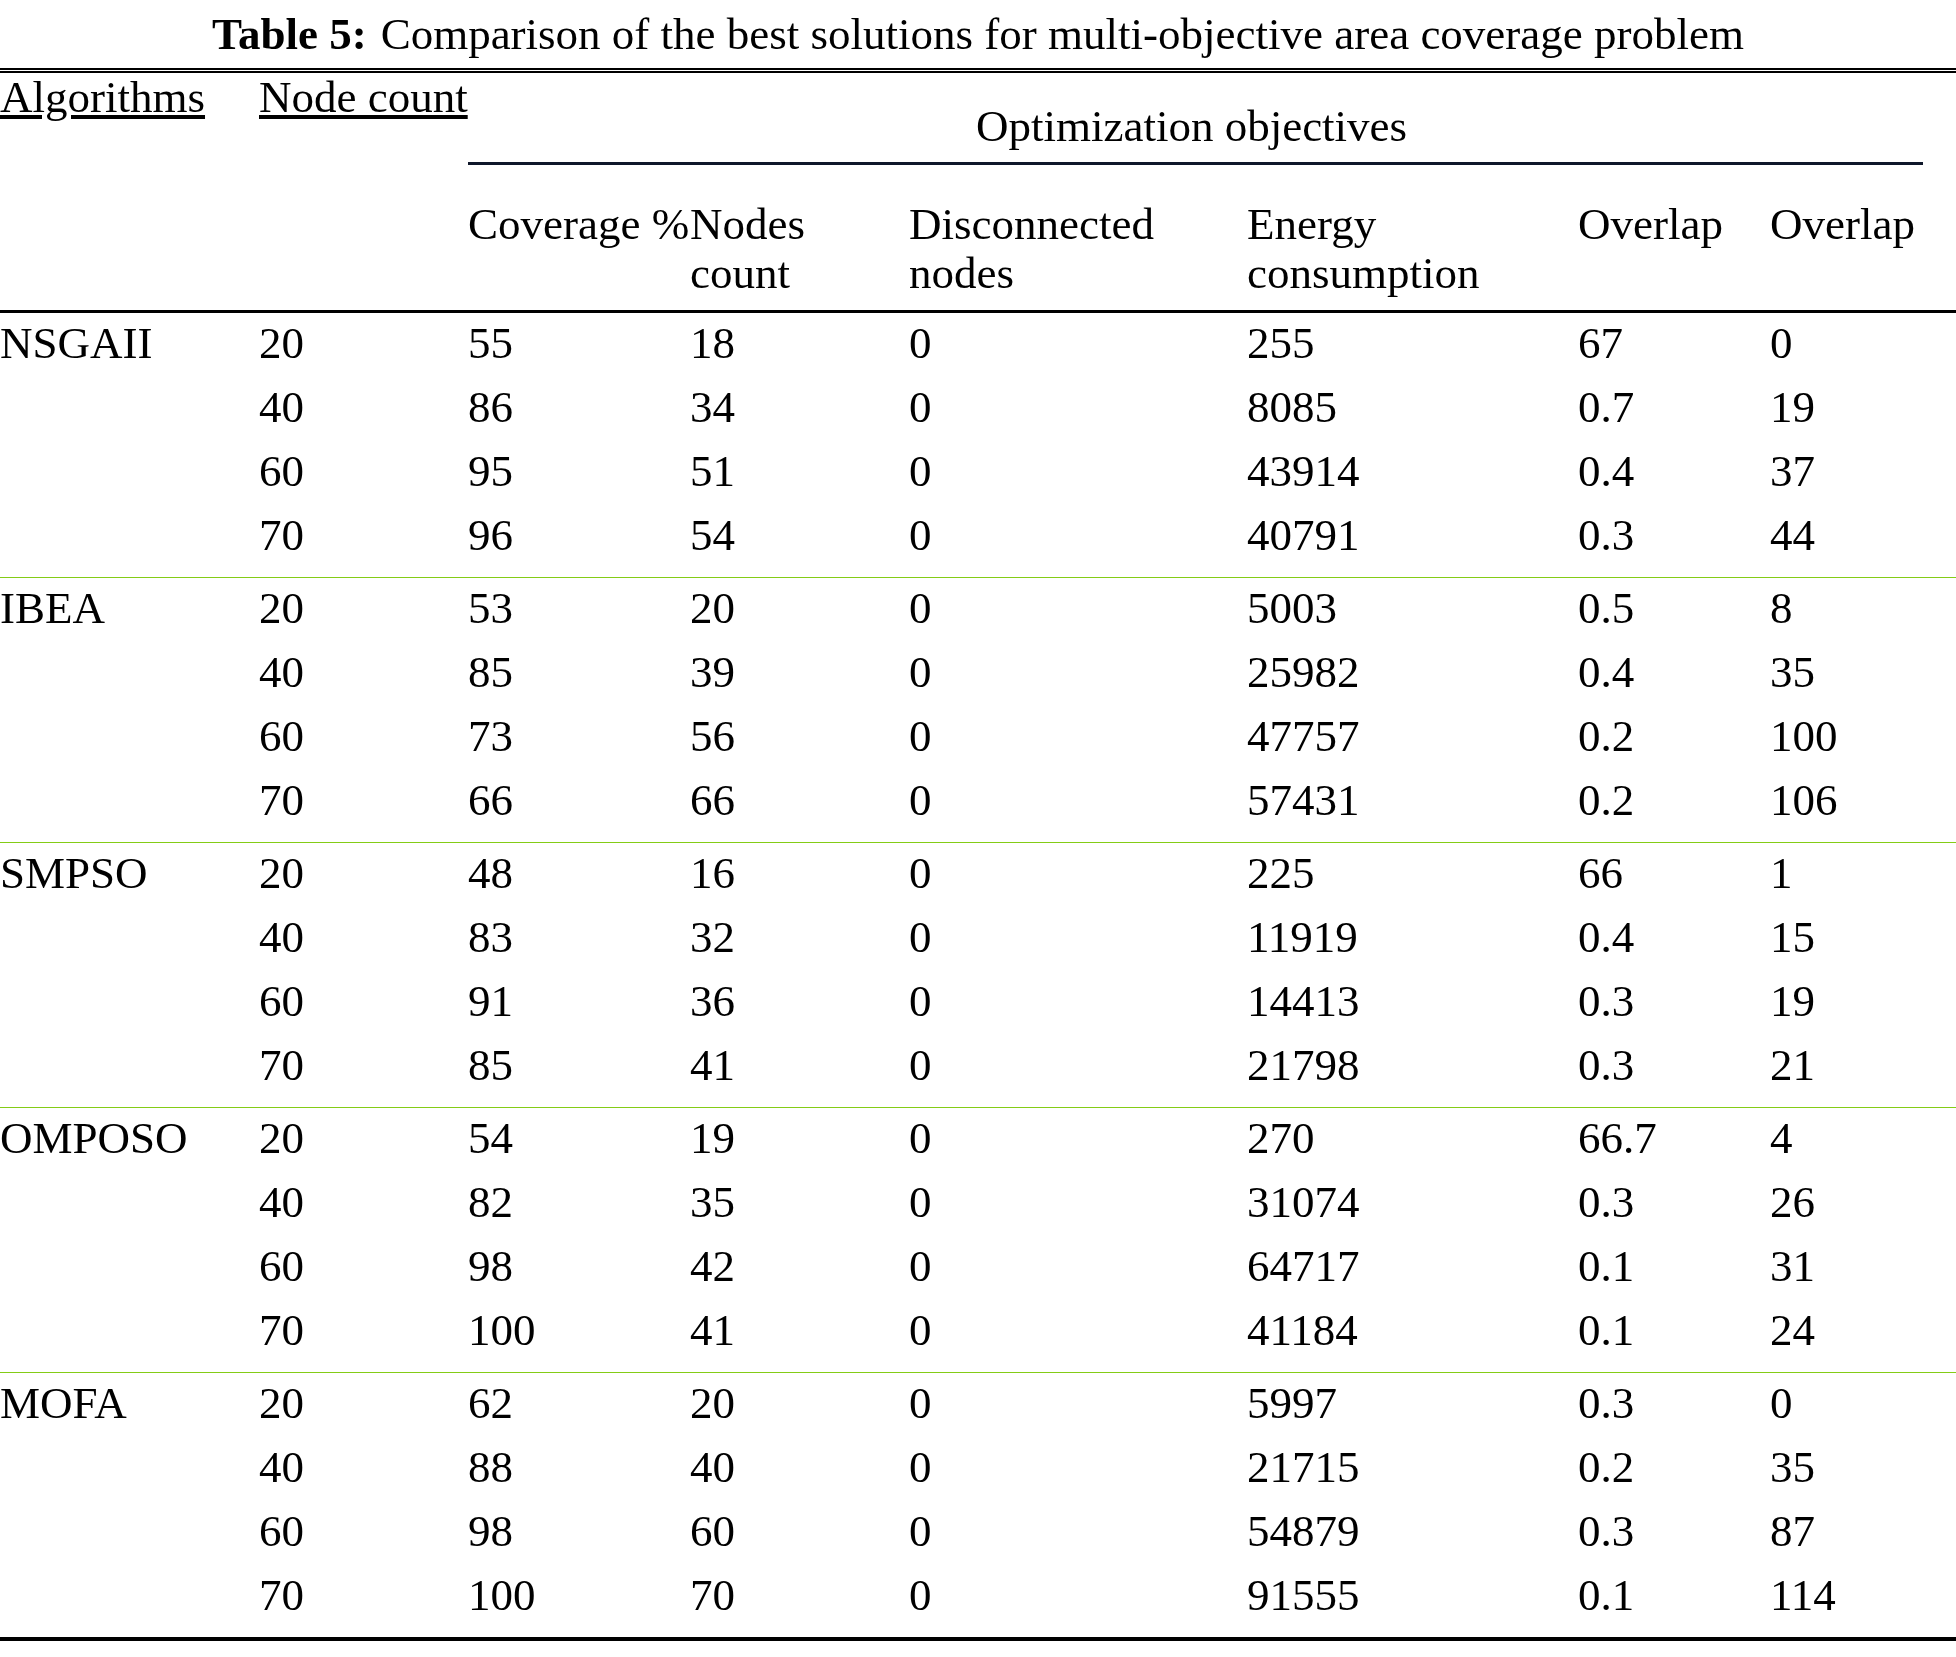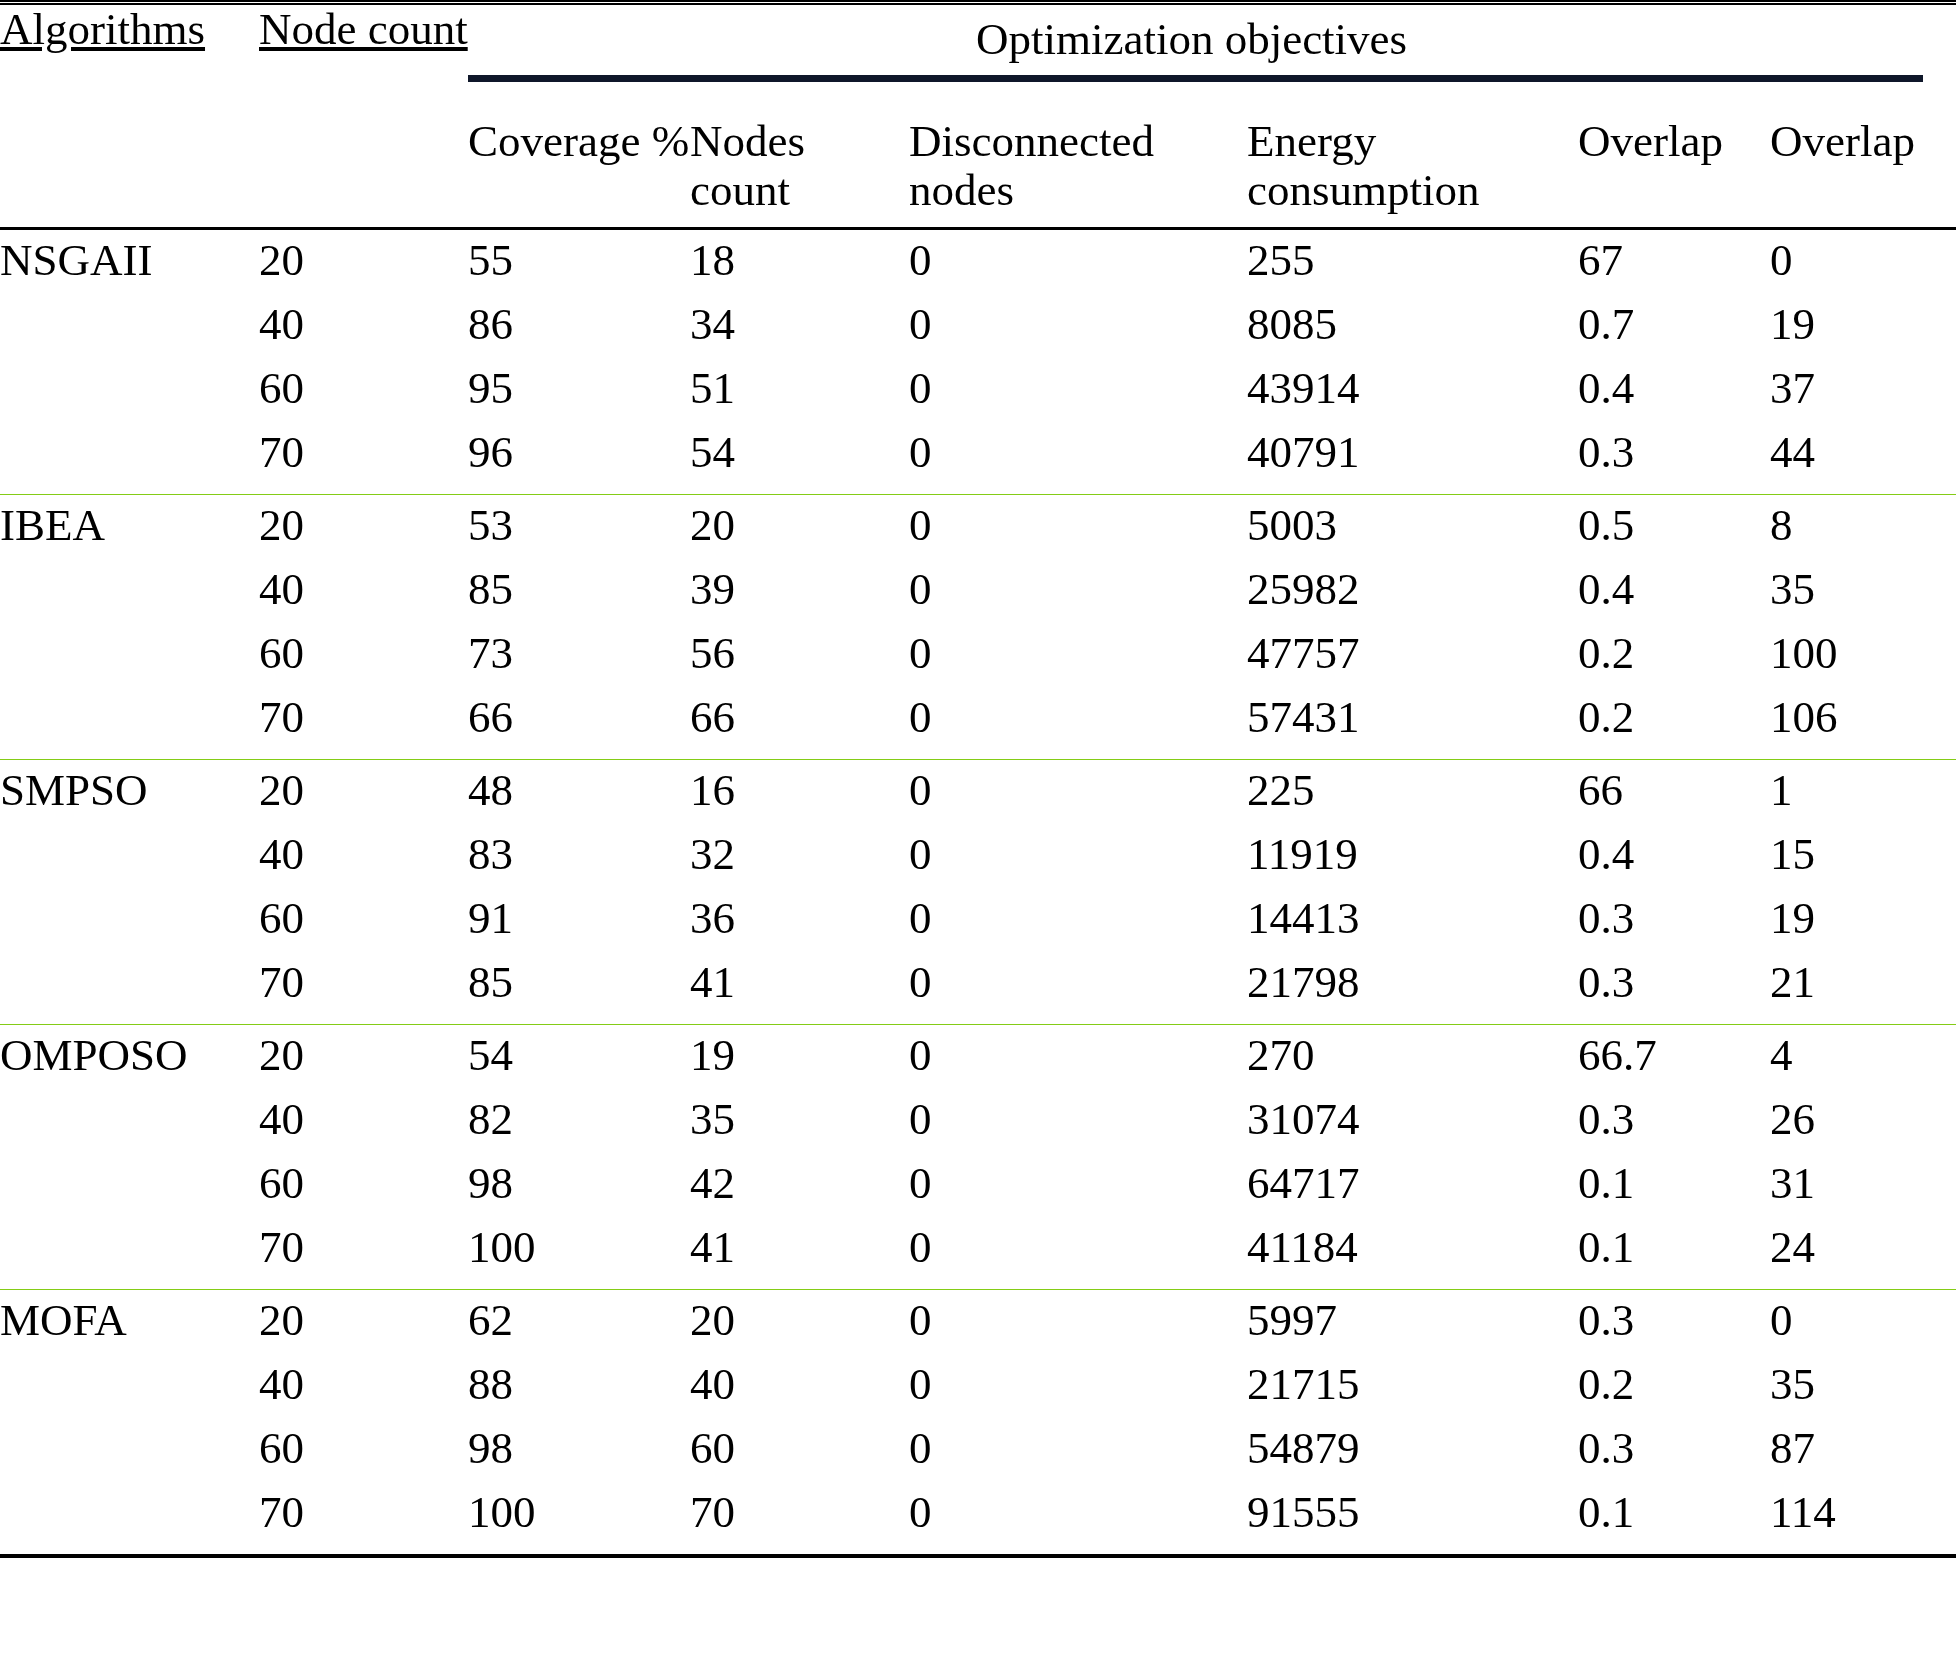--- a/index.html
+++ b/index.html
@@ -55,22 +55,22 @@
   th.c-alg, th.c-node {
     padding-top: 14px;
     line-height: 1.09;
     border-bottom: 3px solid #000000;
     text-decoration: underline;
   }
   th.c-group { vertical-align: top; }
   .group-label-wrap {
     margin-left: -8px;
     margin-right: 33px;
-    padding: 8px 0 10px 0;
-    border-bottom: 7px solid #0f172a;
+    padding: 27px 0 10px 0;
+    border-bottom: 3px solid #0f172a;
     text-align: center;
   }
   tr.subhead th {
     padding-top: 35px;
     padding-bottom: 12px;
     line-height: 1.09;
     border-bottom: 3px solid #000000;
   }
   
   tbody td {
@@ -79,20 +79,23 @@
     line-height: 1.0;
   }
   tr.group-start td { border-top: 1px solid #84cc16; padding-top: 8px; }
   tr.group-end td { }
 </style>
 </head>
 <body>
 
 <div class="page">
 
+  <div class="table-title">
+    <span class="cap-label">Table 5:</span><span class="cap-text">Comparison of the best solutions for multi-objective area coverage problem</span>
+  </div>
 
   <div class="tablewrap">
     <table class="maintable">
       <colgroup>
         <col style="width:259px">
         <col style="width:209px">
         <col style="width:222px">
         <col style="width:219px">
         <col style="width:338px">
         <col style="width:331px">

